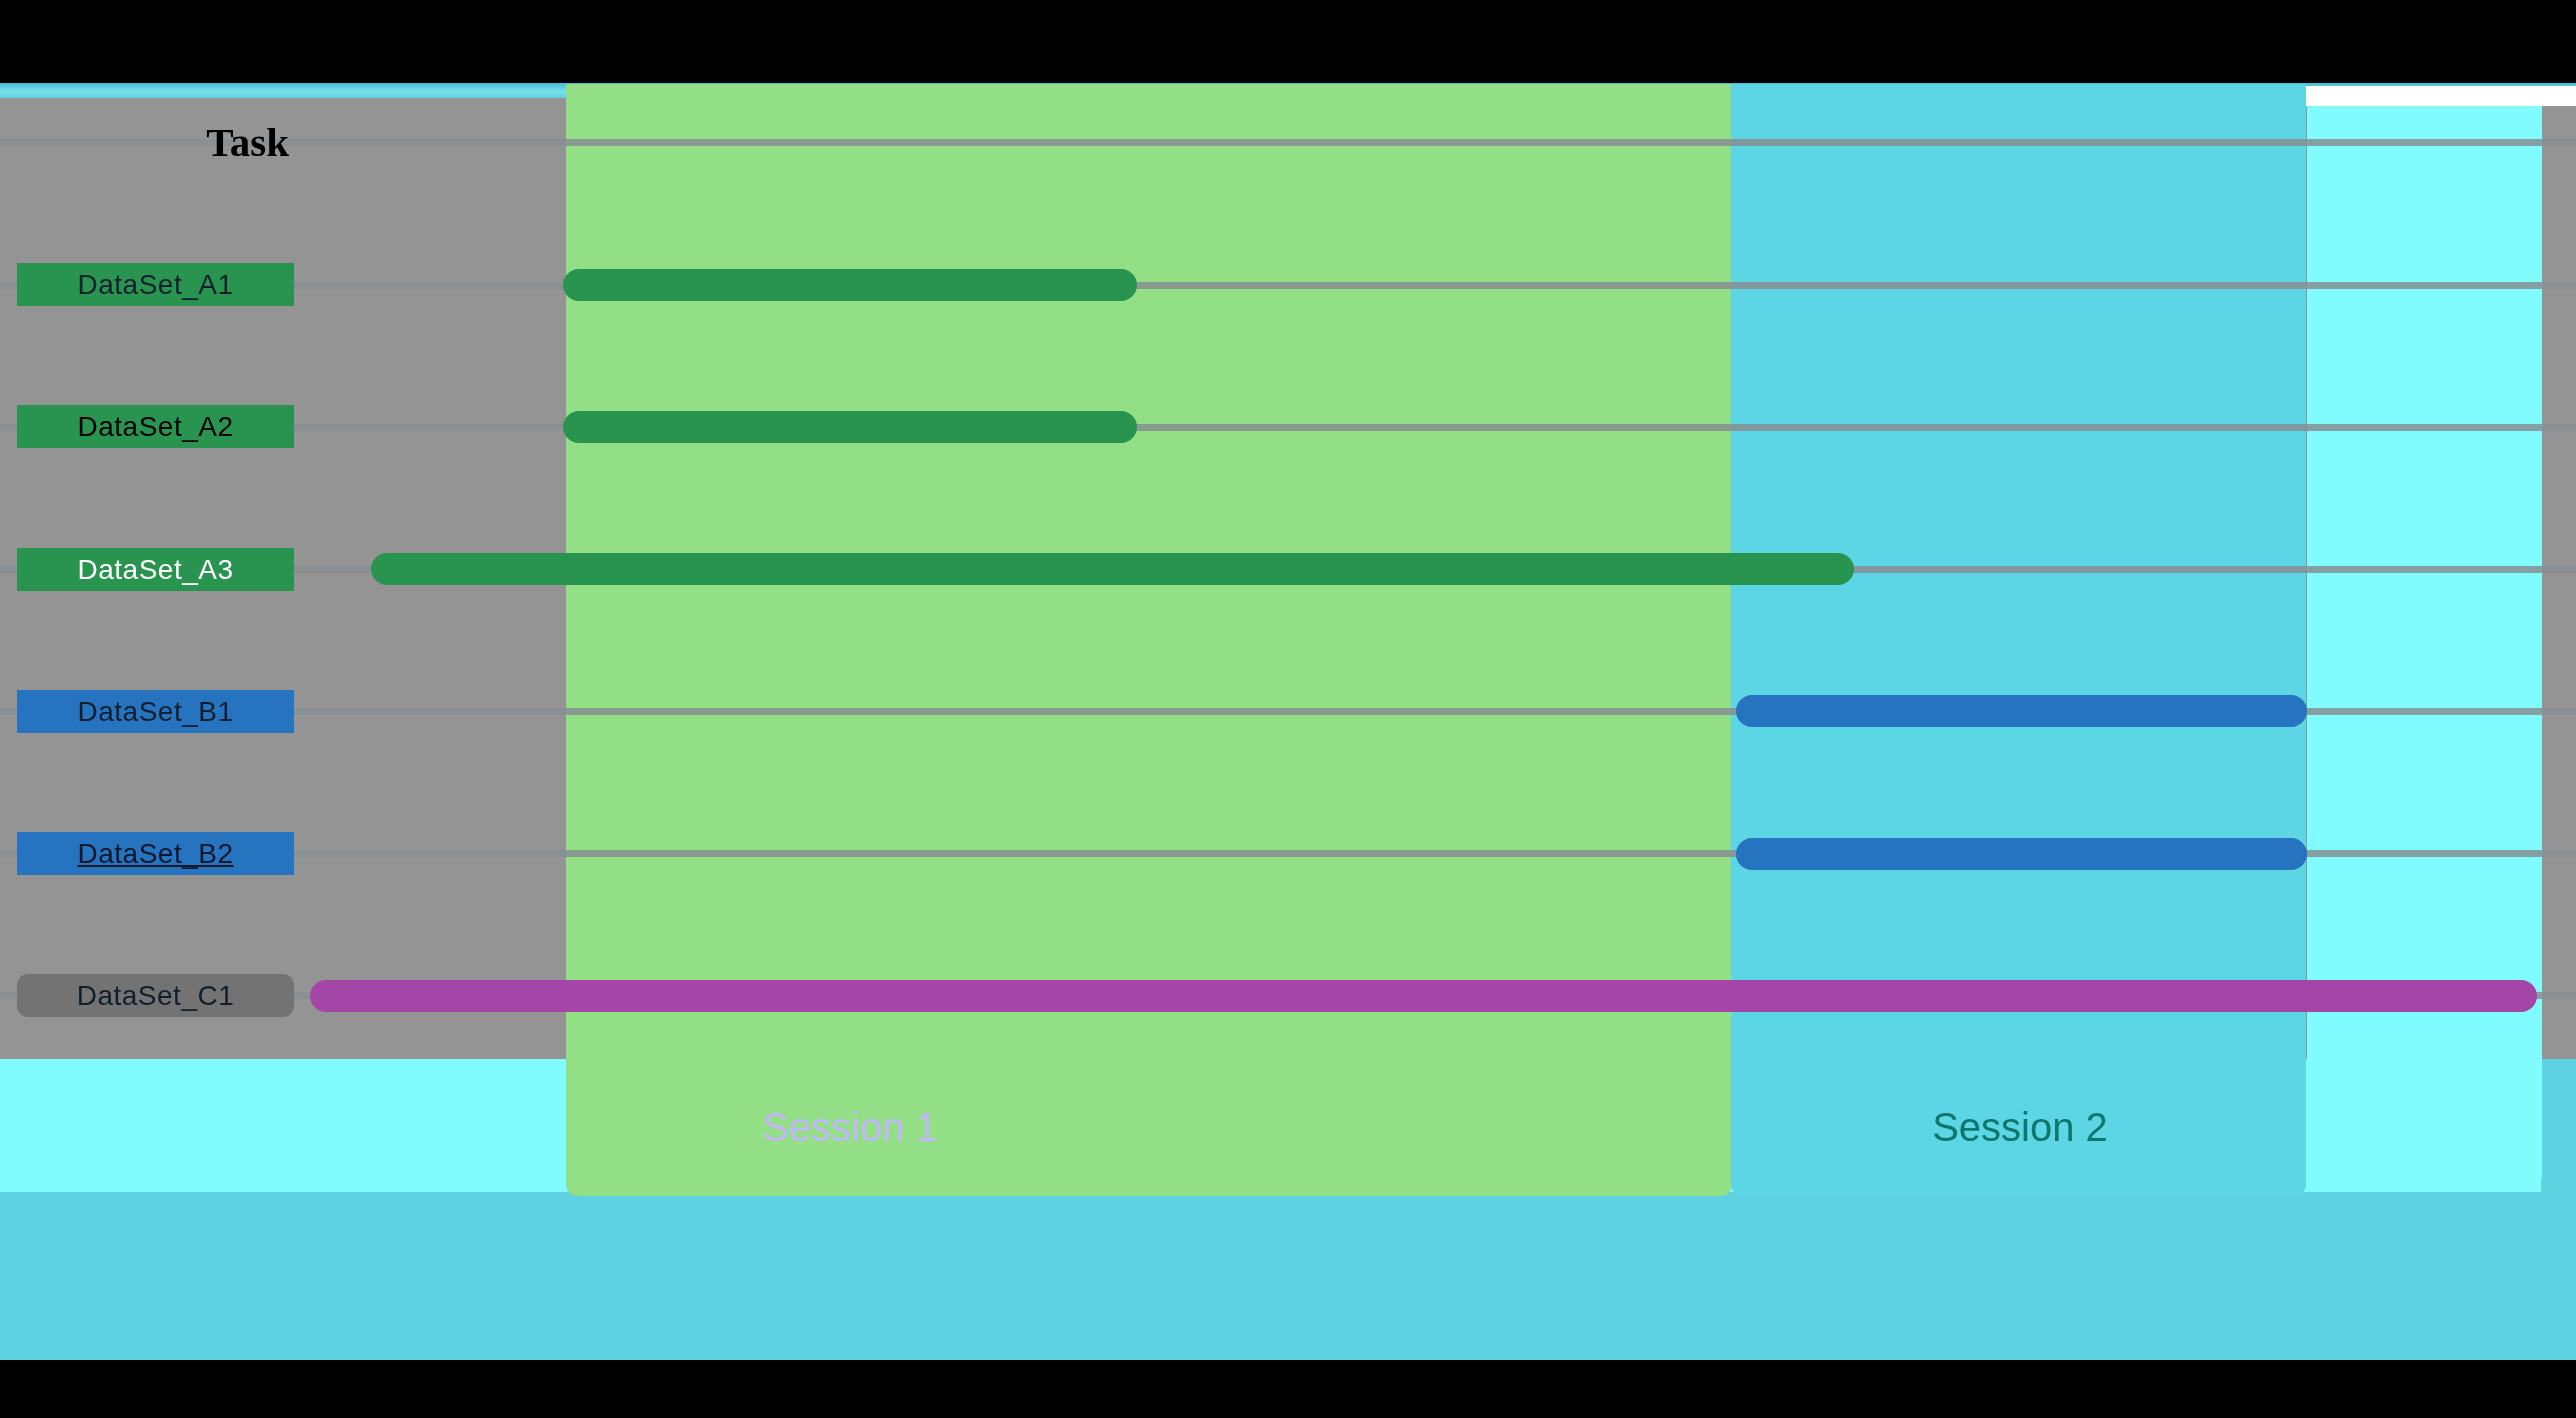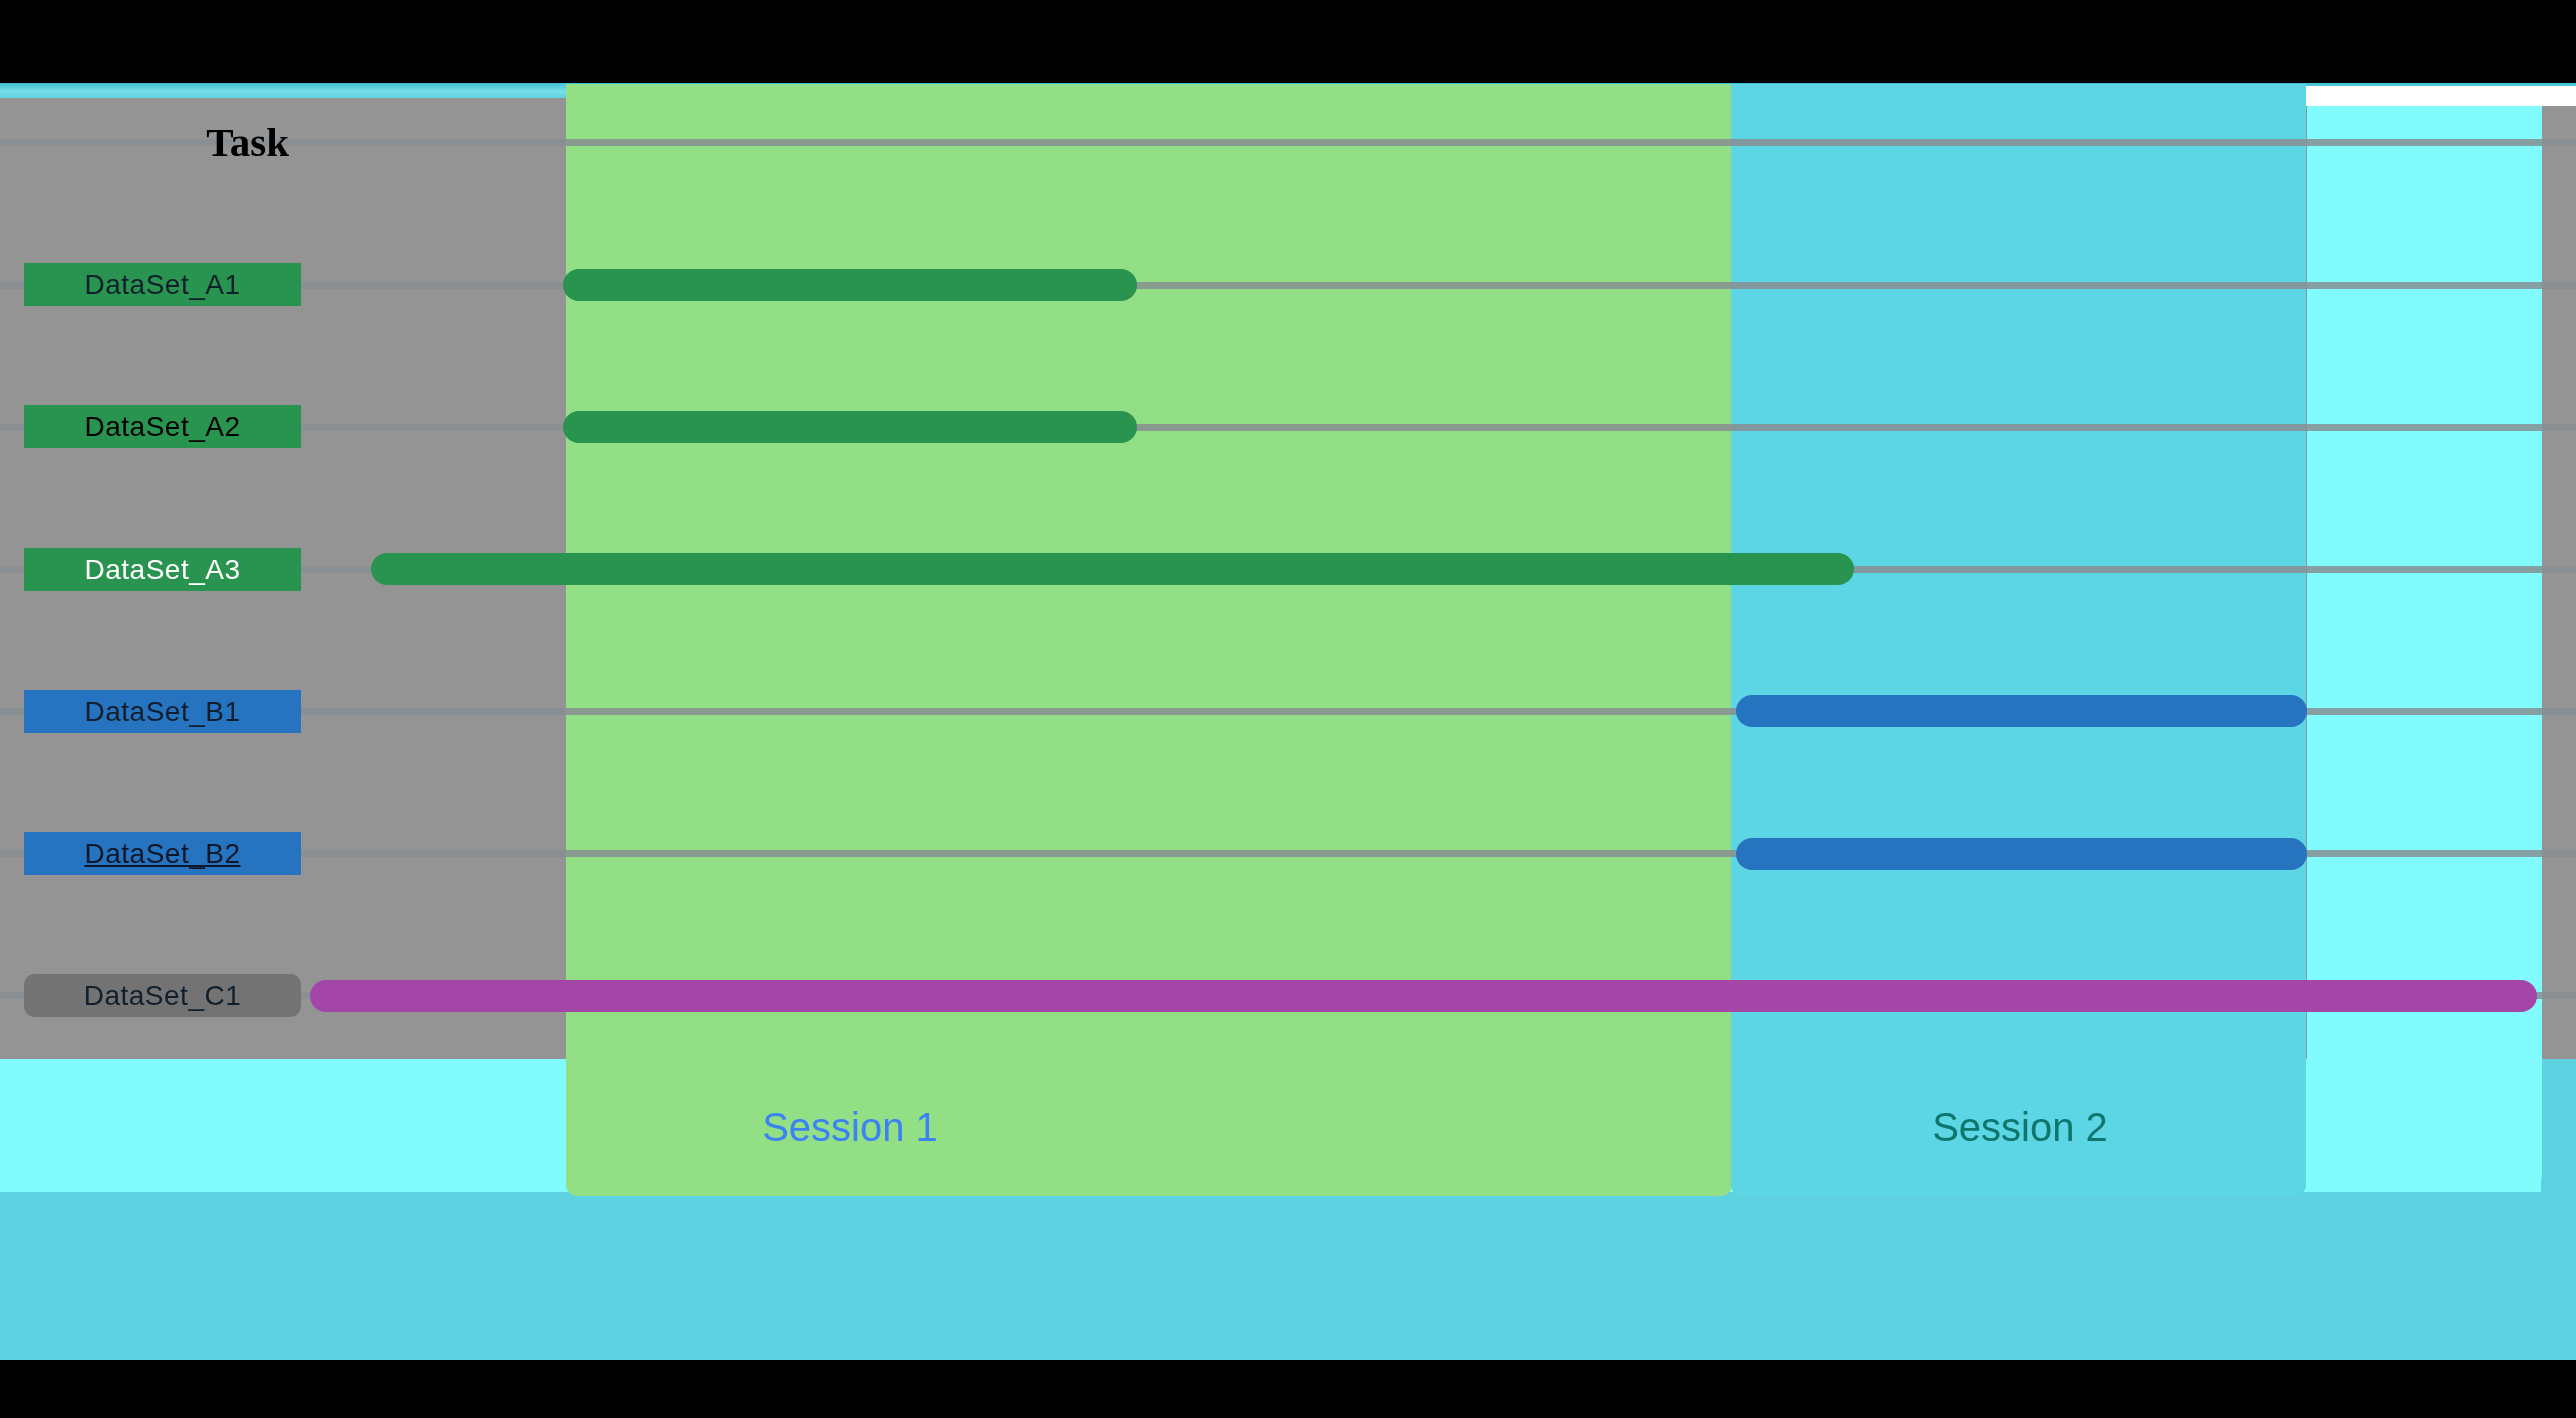--- a/index.html
+++ b/index.html
@@ -9,21 +9,21 @@
   .abs{position:absolute;}
   #paper{left:0;top:83px;width:2576px;height:1277px;}
   #paper-top-strip{left:0;top:83px;width:2576px;height:15px;
       background:linear-gradient(180deg,#41bed3 0%,#79dfe9 55%,#5ed2e0 100%);}
   #plot{left:0;top:97px;width:2576px;height:962px;}
   #below-strip{left:0;top:1059px;width:2541px;height:133px;}
   #band-right{left:2307px;top:106px;width:235px;height:1079px;border-radius:0 0 9.4px 9.4px;}
   #artifact-top-right{left:2301px;top:86px;width:275px;height:20px;}
   .session-band{top:84px;height:1112px;border-radius:0 0 11.3px 11.3px;}
   .gridline{left:0;width:2576px;height:6.6px;opacity:.85;}
-  .row-label{left:24px;width:277px;height:43px;display:flex;align-items:center;justify-content:center;
+  .row-label{left:17px;width:277px;height:43px;display:flex;align-items:center;justify-content:center;
       font-size:28px;font-weight:500;letter-spacing:0.5px;}
   .bar{height:32px;border-radius:16px;}
   #task-title{left:0;top:118px;width:289px;text-align:right;font-size:41px;font-weight:700;font-family:Liberation Serif, serif;}
   .session-label{font-size:40px;transform:translate(-50%,-50%);white-space:nowrap;}
   .legend-swatch{top:1364px;width:131px;height:30px;border-radius:15px;}
 </style>
 </head>
 <body>
 
 <div id="canvas" style="background: rgb(0, 0, 0);">
@@ -57,21 +57,21 @@
   <div id="row-labels">
       <div class="abs row-label" style="top: 263px; background: rgb(40, 148, 79); color: rgb(17, 31, 45);">DataSet_A1</div>
       <div class="abs row-label" style="top: 405px; background: rgb(40, 148, 79); color: #000000;">DataSet_A2</div>
       <div class="abs row-label" style="top: 548px; background: rgb(40, 148, 79); color: #ffffff;">DataSet_A3</div>
       <div class="abs row-label" style="top: 690px; background: rgb(38, 115, 191); color: rgb(17, 31, 45); text-align: center;">DataSet_B1</div>
       <div class="abs row-label" style="top: 832px; background: rgb(38, 115, 191); color: #0f172a; text-decoration: underline;">DataSet_B2</div>
       <div class="abs row-label" style="top: 974px; background: #737373; color: rgb(17, 31, 45); border-radius: 11px;">DataSet_C1</div>
     </div>
   <div class="abs" id="task-title" style="color: rgb(0, 0, 0);">Task</div>
   <div id="session-labels">
-      <div class="abs session-label" style="left: 850px; top: 1127px; color: #3b82f6;">Session 1</div>
+      <div class="abs session-label" style="left: 850px; top: 1127px; color: #c4b5fd;">Session 1</div>
       <div class="abs session-label" style="left: 2020px; top: 1127px; color: #0f766e;">Session 2</div>
     </div>
   <div id="legend">
       <div class="abs legend-swatch" style="left: 1190px; background: rgb(40, 148, 79);"></div>
       <div class="abs legend-swatch" style="left: 1715px; background: rgb(38, 115, 191);"></div>
       <div class="abs legend-swatch" style="left: 2226px; background: rgb(164, 69, 168);"></div>
     </div>
   <div class="abs" id="letterbox-top" style="left: 0px; top: 0px; width: 2576px; height: 83px; background: rgb(0, 0, 0);"></div>
   <div class="abs" id="letterbox-bottom" style="left: 0px; top: 1360px; width: 2576px; height: 59px; background: rgb(0, 0, 0);"></div>
 </div>

